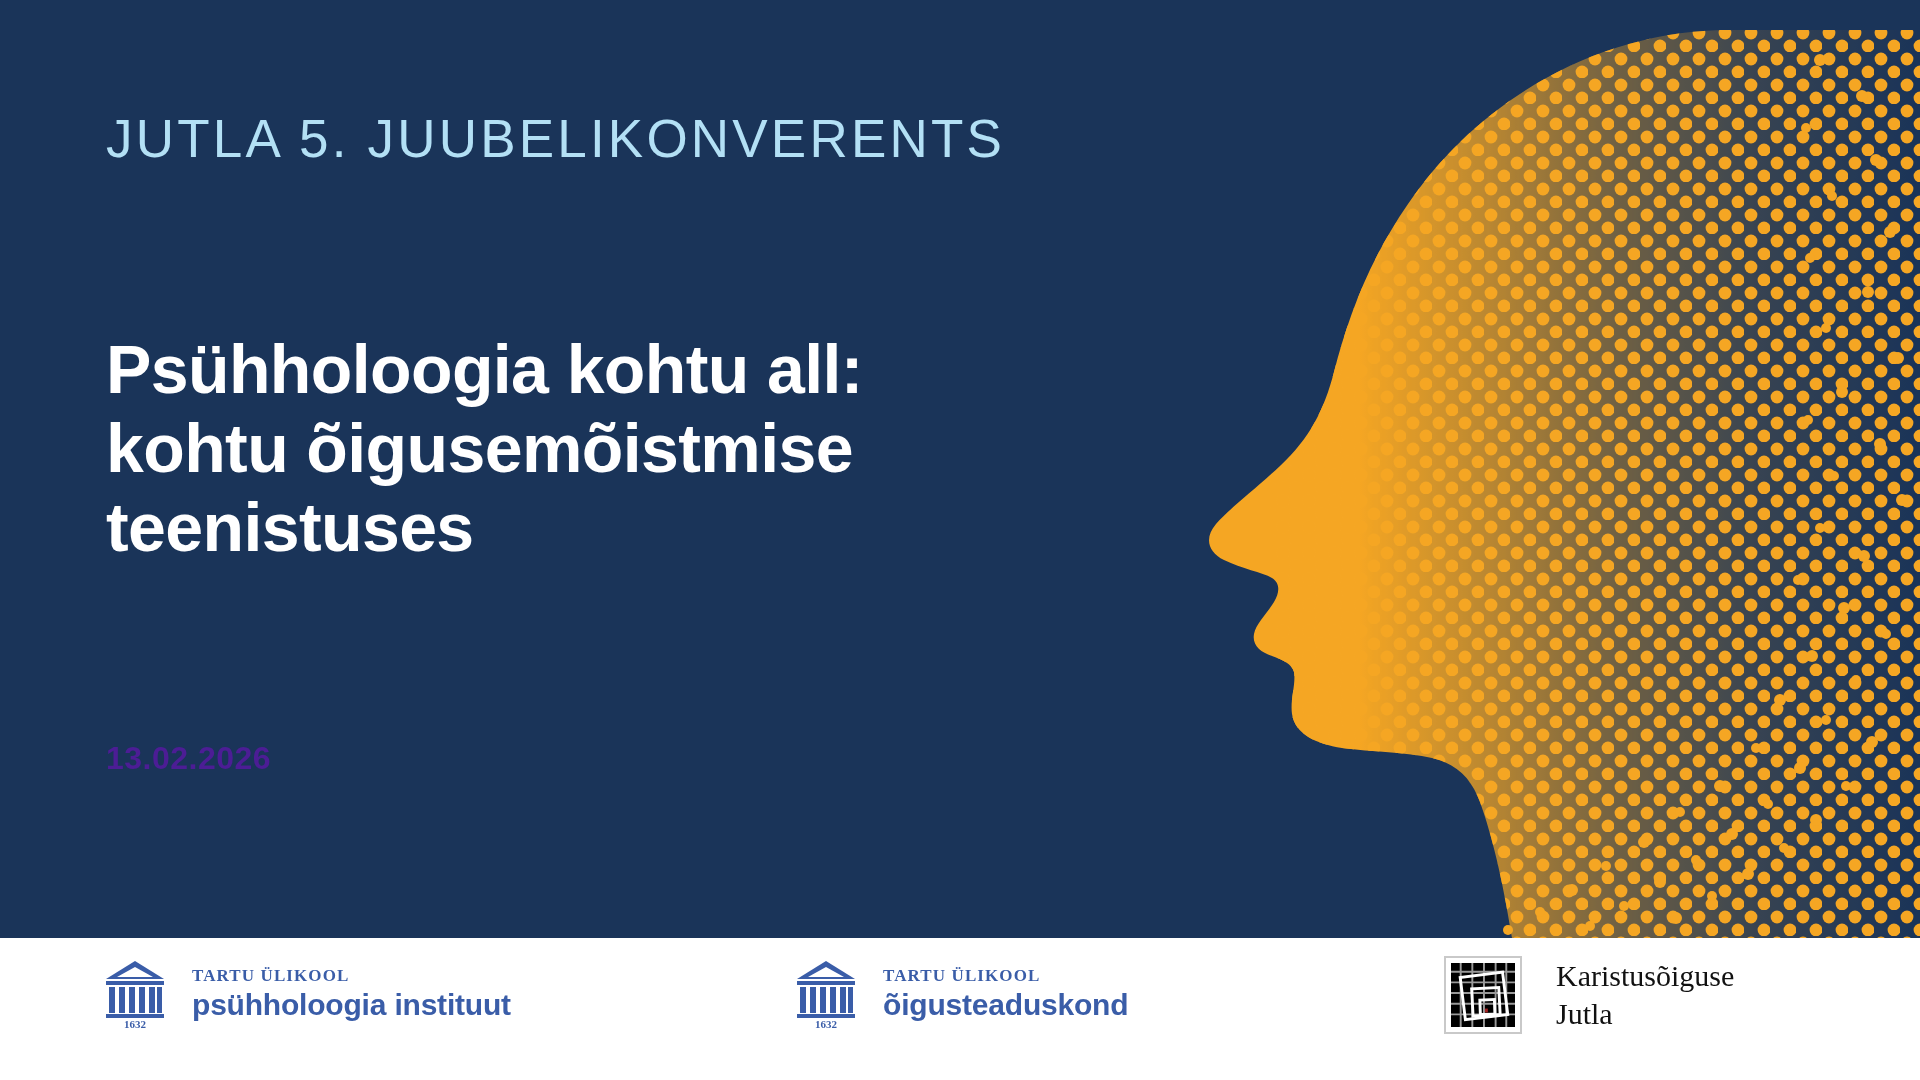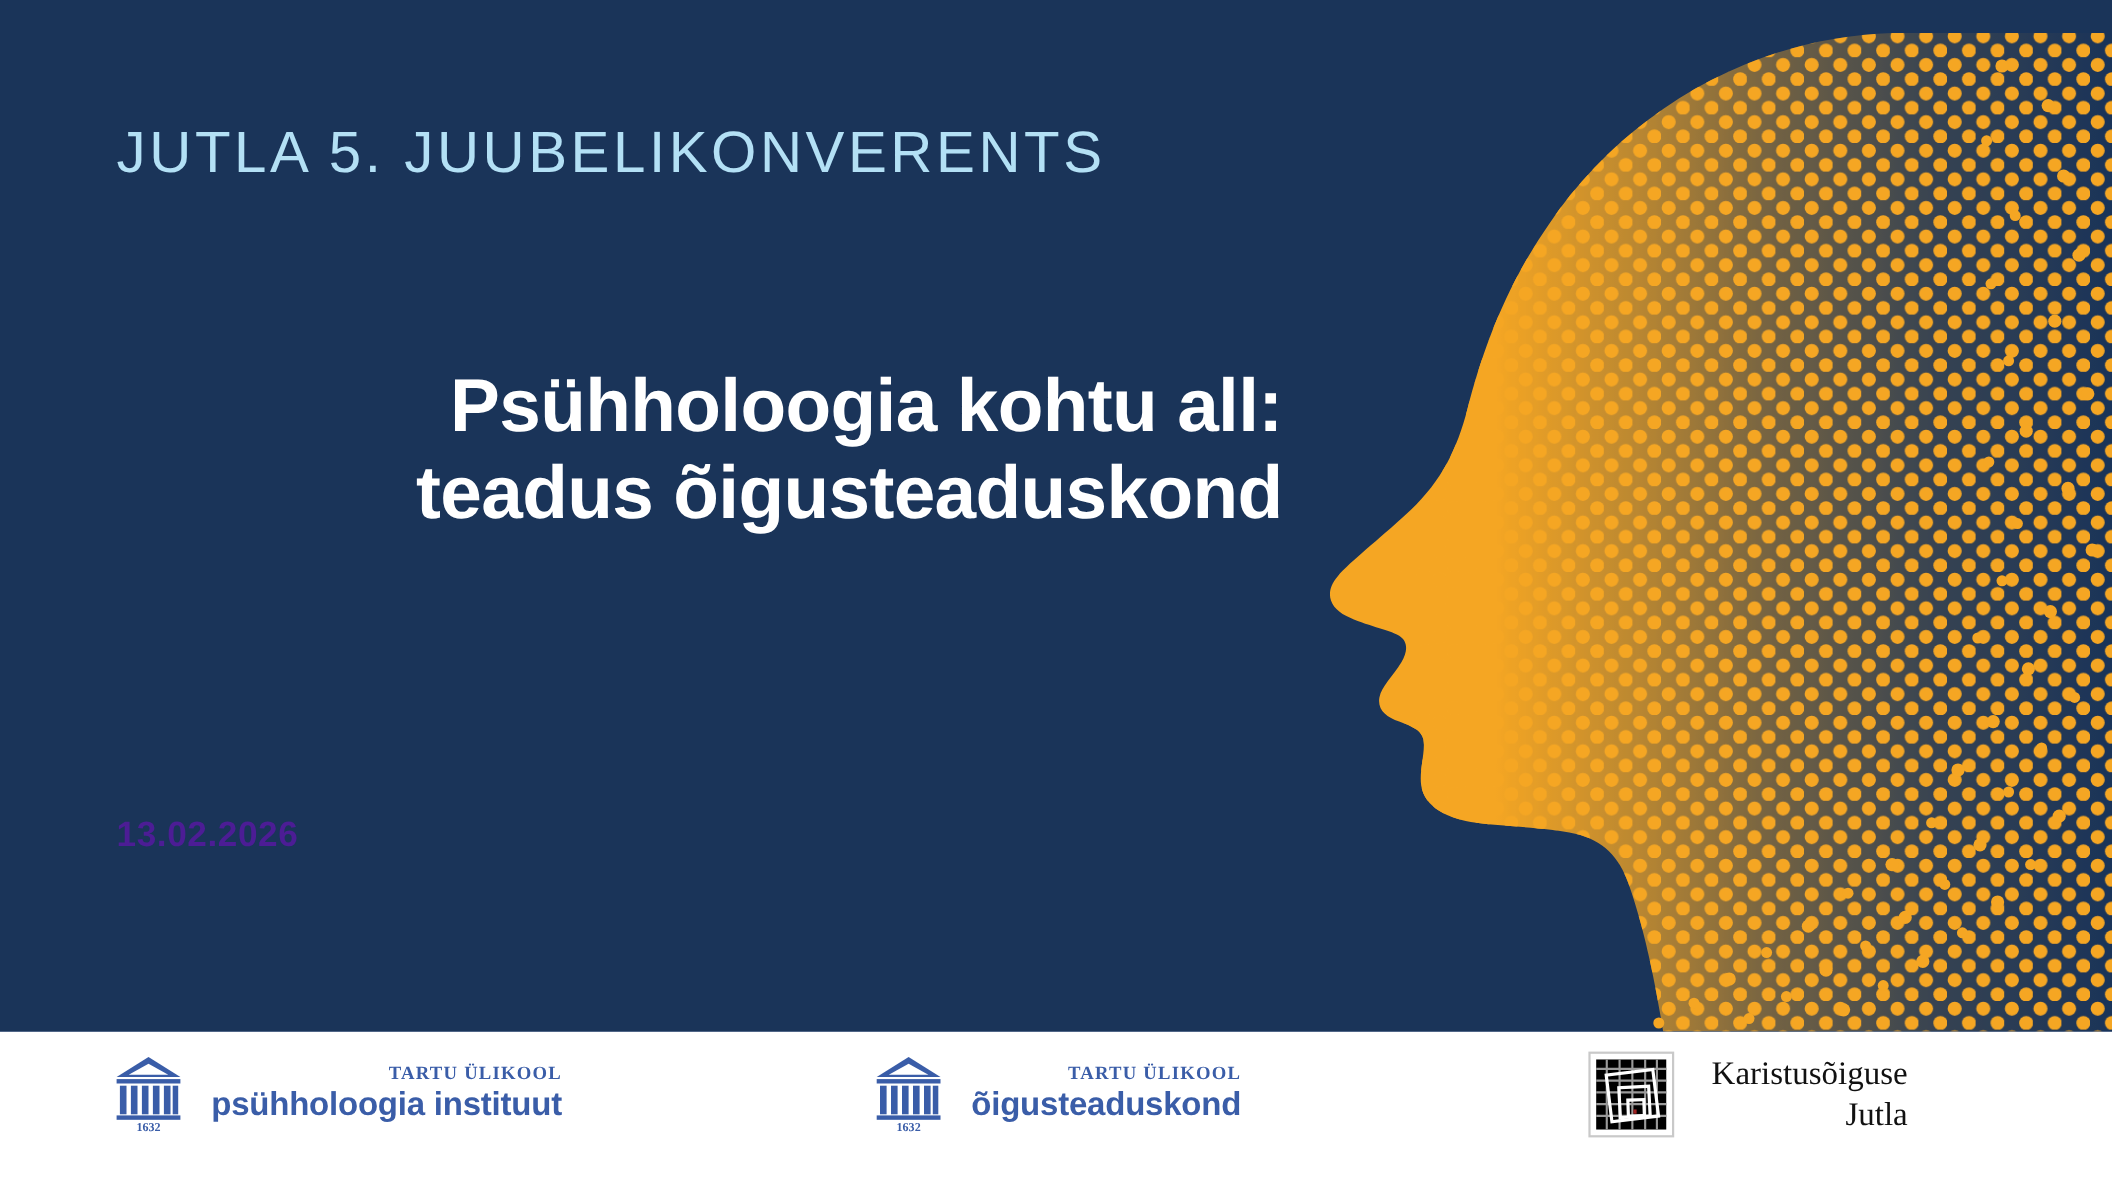--- a/index.html
+++ b/index.html
@@ -7,21 +7,20 @@
     padding: 0;
     background: #ffffff;
   }
   #poster {
     position: relative;
     width: 1920px;
     height: 1080px;
     overflow: hidden;
     background: #ffffff;
     font-family: "Liberation Sans", sans-serif;
-    text-align: right;
   }
 
   
   .bg-medium {
     position: absolute;
     left: 0; top: 0;
     width: 1920px;
     height: 938px;
     background: #2F5697;
   }
@@ -251,21 +250,22 @@
           <circle cx="388" cy="930" r="5"></circle>
       </g>
     </svg>
   </div>
 
   <div class="text-col">
     <div class="kicker">JUTLA 5. JUUBELIKONVERENTS</div>
 
     <div class="headline">
       <span class="ln">Psühholoogia kohtu all:</span>
-      <span class="ln">teadus õigusteaduskond</span>
+      <span class="ln">kohtu õigusemõistmise</span>
+      <span class="ln">teenistuses</span>
     </div>
 
     <div class="date">13.02.2026</div>
   </div>
 
   <div class="footer">
 
     <div class="logo logo-ut-1">
       <svg class="ut-mark" viewBox="0 0 62 72">
         <g fill="#3A5DA8">

